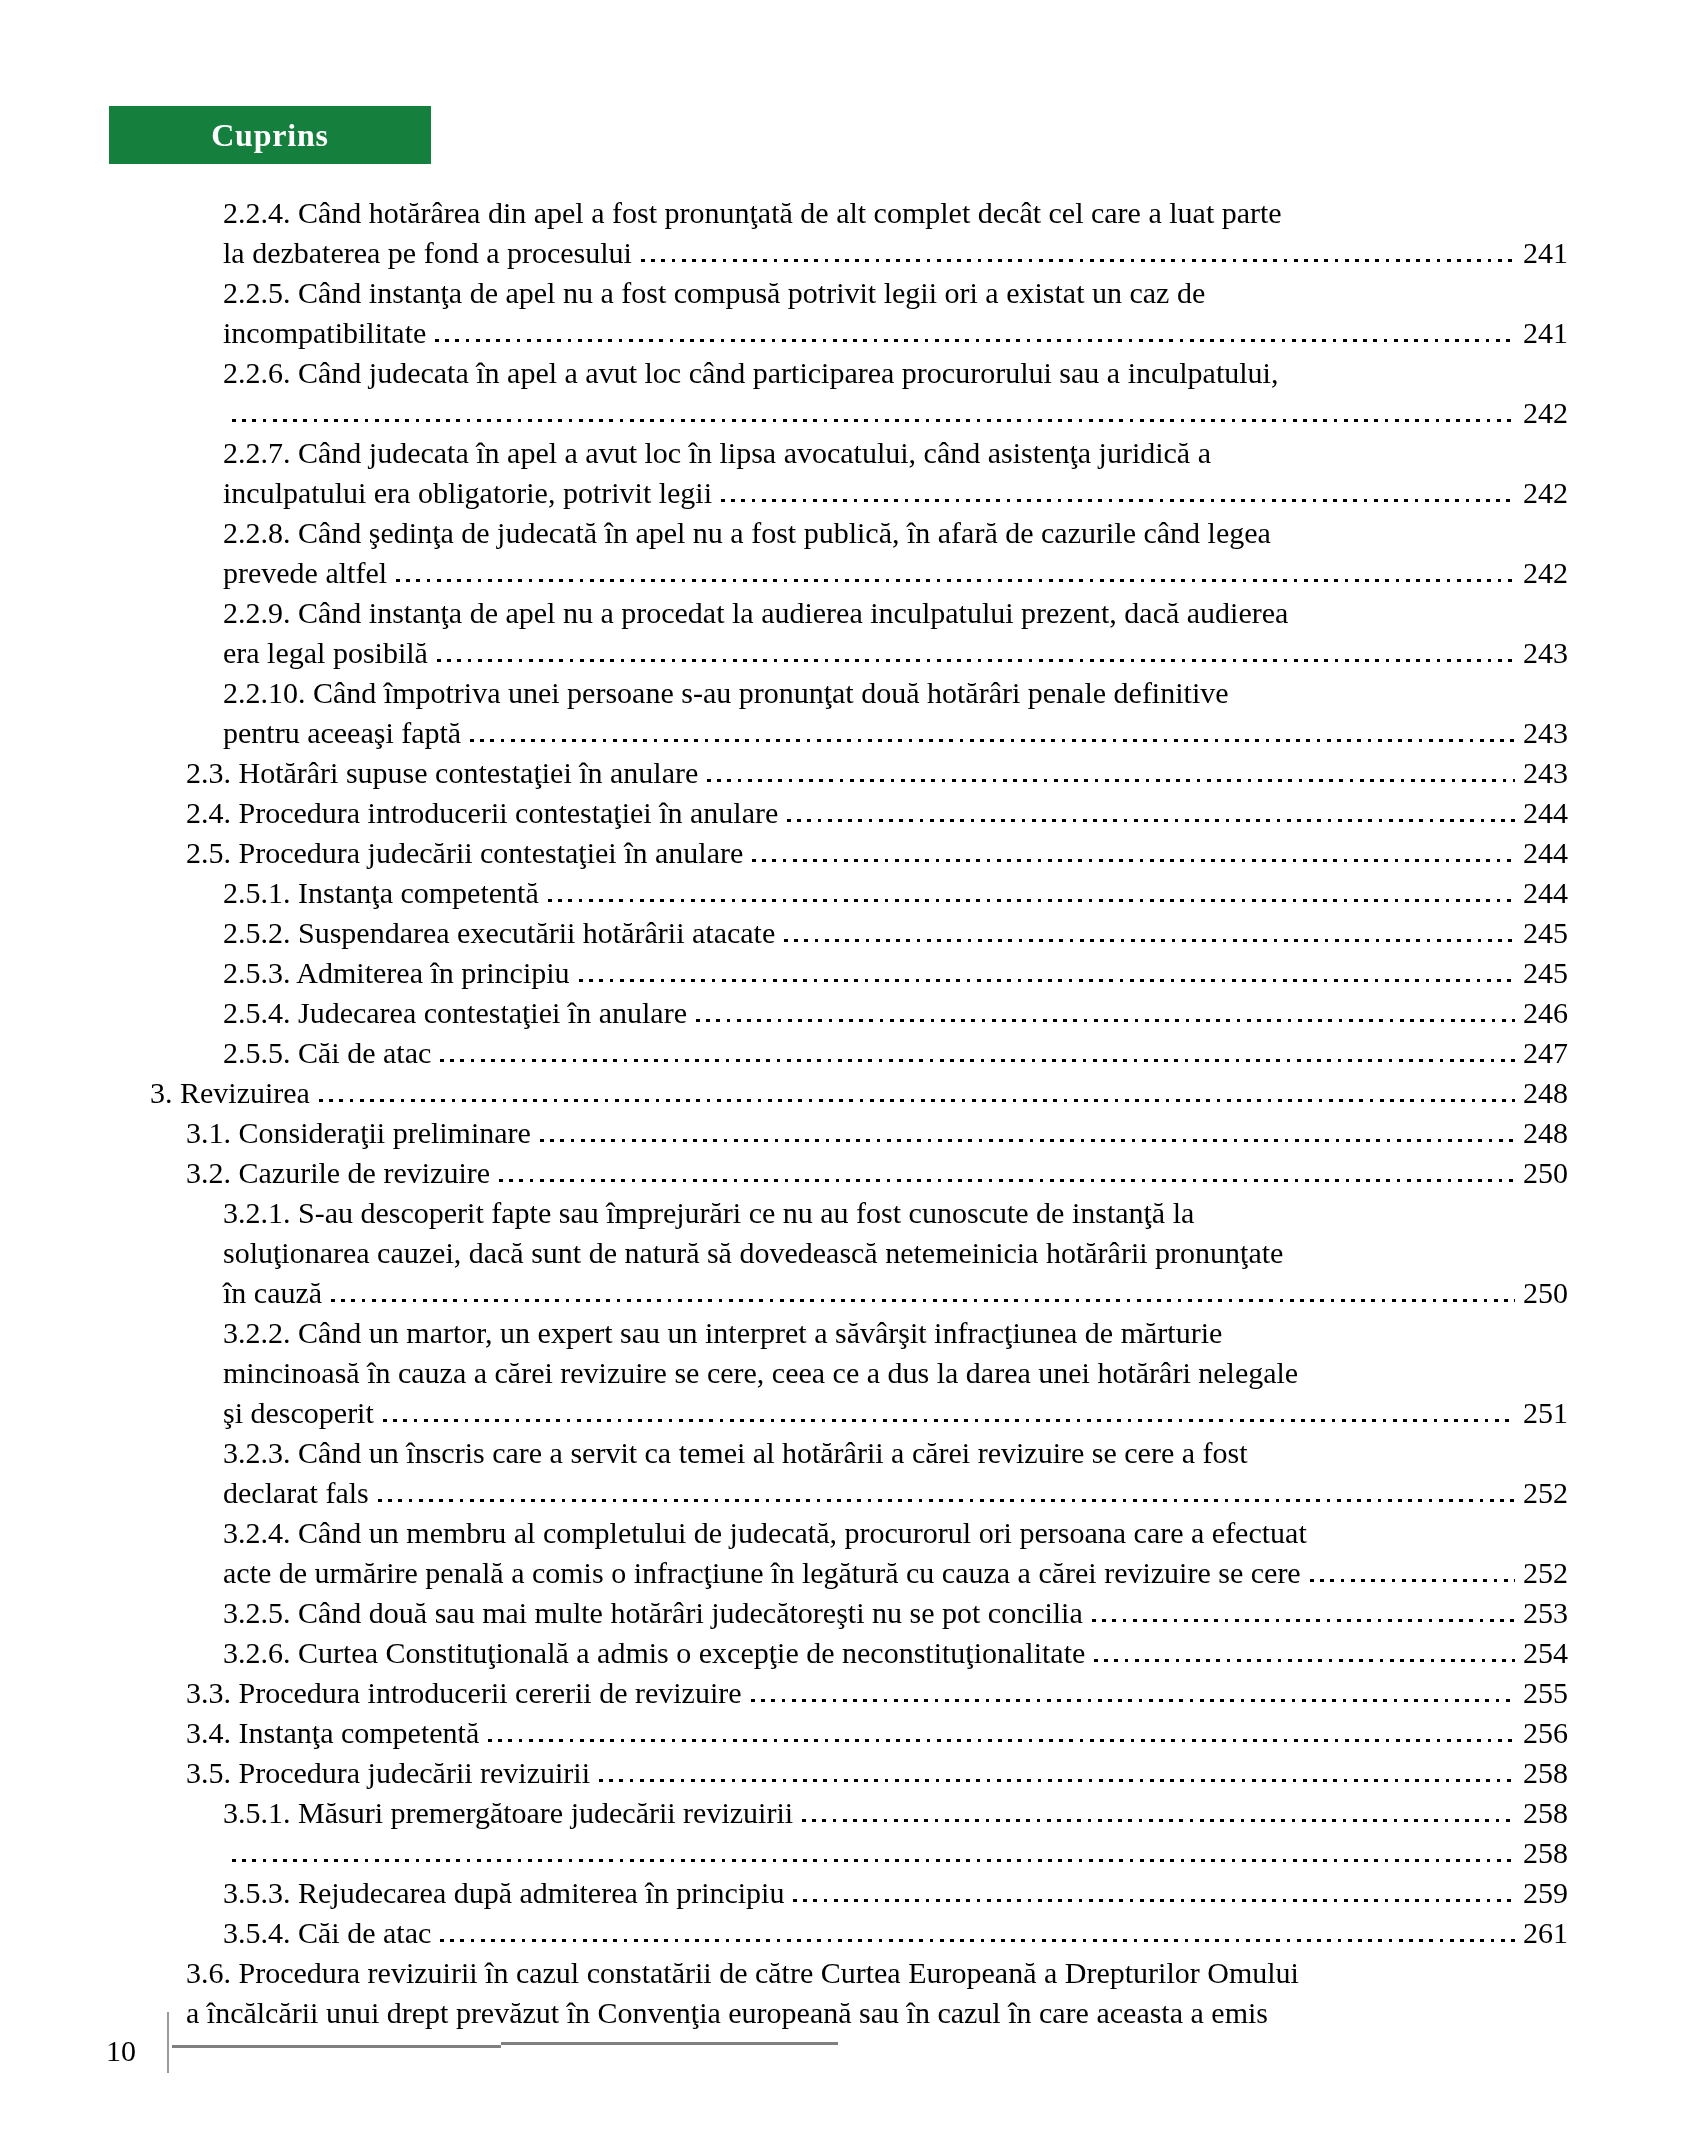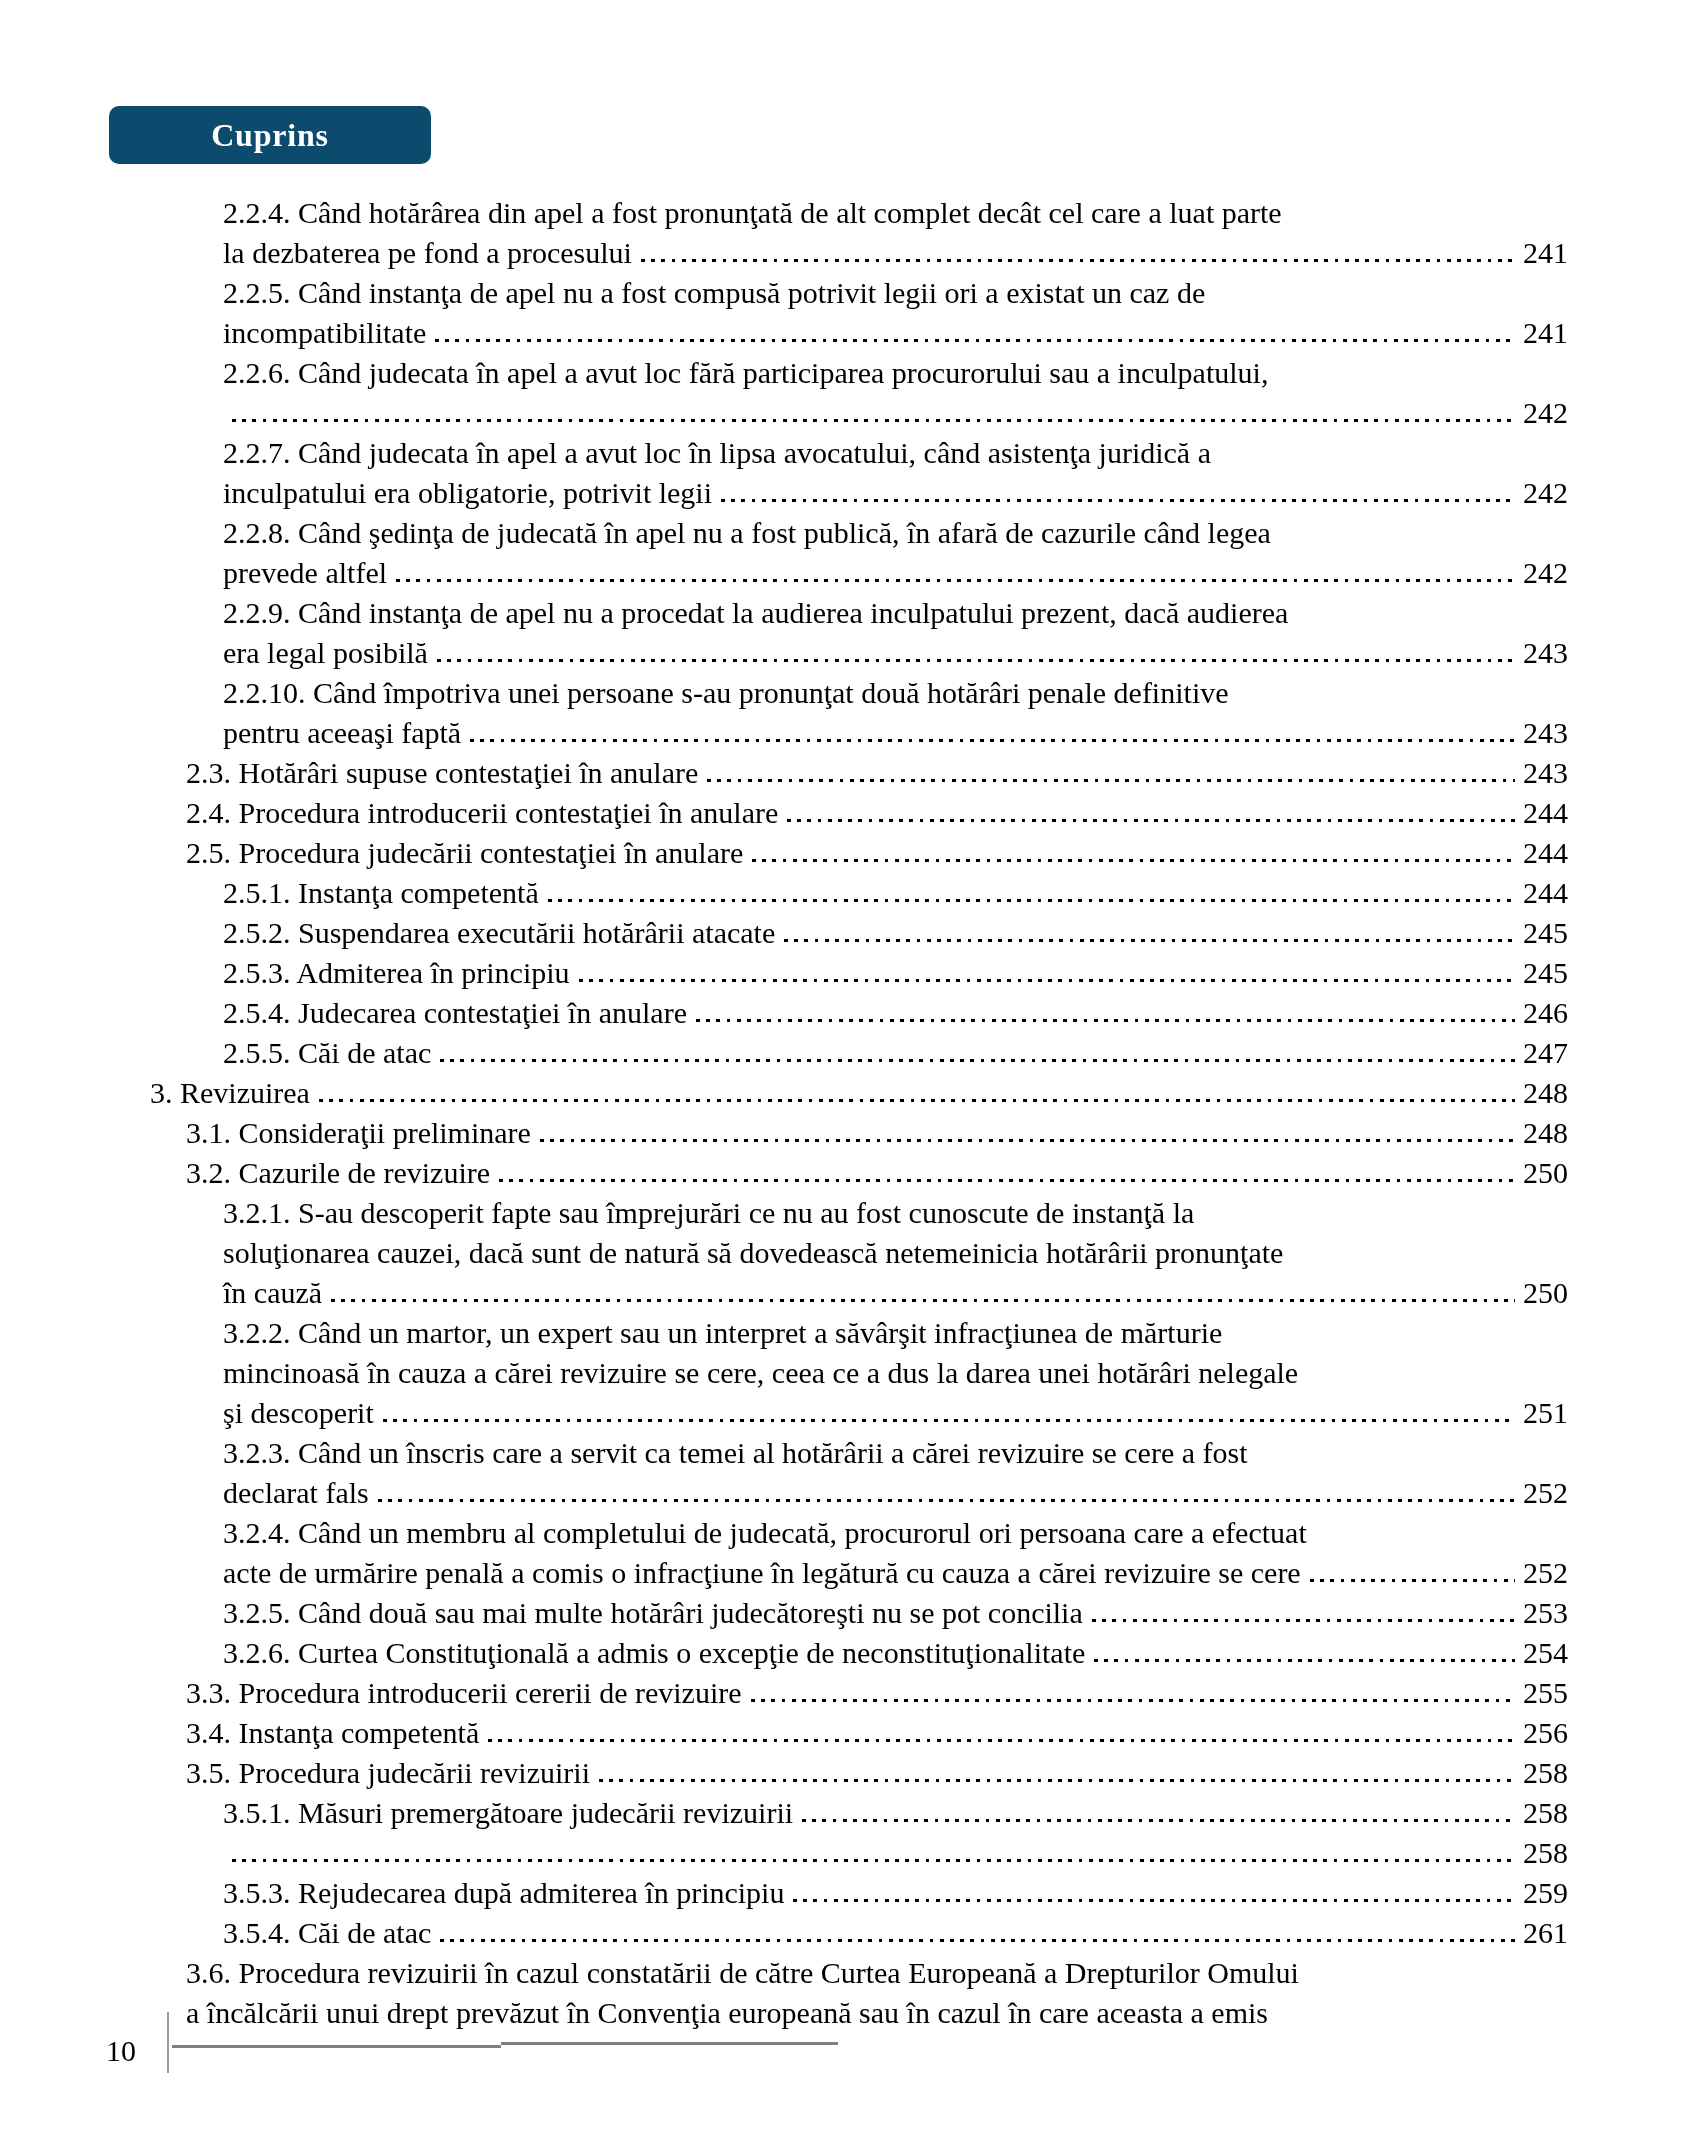--- a/index.html
+++ b/index.html
@@ -3,21 +3,21 @@
 <meta charset="utf-8">
 <style>
   html, body { margin:0; padding:0; background:#ffffff; }
   .page {
     position:relative; width:1705px; height:2151px; background:#ffffff;
     font-family:"Liberation Serif", serif; color:#000;
     overflow:hidden;
   }
   .badge {
     position:absolute; left:109px; top:106px; width:322px; height:58px;
-    background:#0c4a6e; border-radius:10px;
+    background:#15803d; border-radius:0;
     display:flex; align-items:center; justify-content:center;
   }
   .badge-label { color:#ffffff; font-size:32px; font-weight:bold; letter-spacing:0.8px; }
   .toc { position:absolute; left:150px; top:149px; width:1418px;margin-top:44px; }
   .row { display:flex; align-items:baseline; height:40px; line-height:40px; font-size:30px; }
   .ind1 { padding-left:0; }
   .ind2 { padding-left:36px; }
   .ind3 { padding-left:73px; }
   .t  { white-space:nowrap; }
   .pg { white-space:nowrap; }
@@ -53,21 +53,21 @@
       <div class="row ind3">
     <span class="t">2.2.5. Când instanţa de apel nu a fost compusă potrivit legii ori a existat un caz de</span>
 
   </div>
       <div class="row ind3">
     <span class="t">incompatibilitate</span>
     <span class="leader"></span>
     <span class="pg">241</span>
   </div>
       <div class="row ind3">
-    <span class="t">2.2.6. Când judecata în apel a avut loc fără participarea procurorului sau a inculpatului,</span>
+    <span class="t">2.2.6. Când judecata în apel a avut loc când participarea procurorului sau a inculpatului,</span>
 
   </div>
       <div class="row ind3">
     <span class="leader"></span>
     <span class="pg">242</span>
   </div>
       <div class="row ind3">
     <span class="t">2.2.7. Când judecata în apel a avut loc în lipsa avocatului, când asistenţa juridică a</span>
 
   </div>

